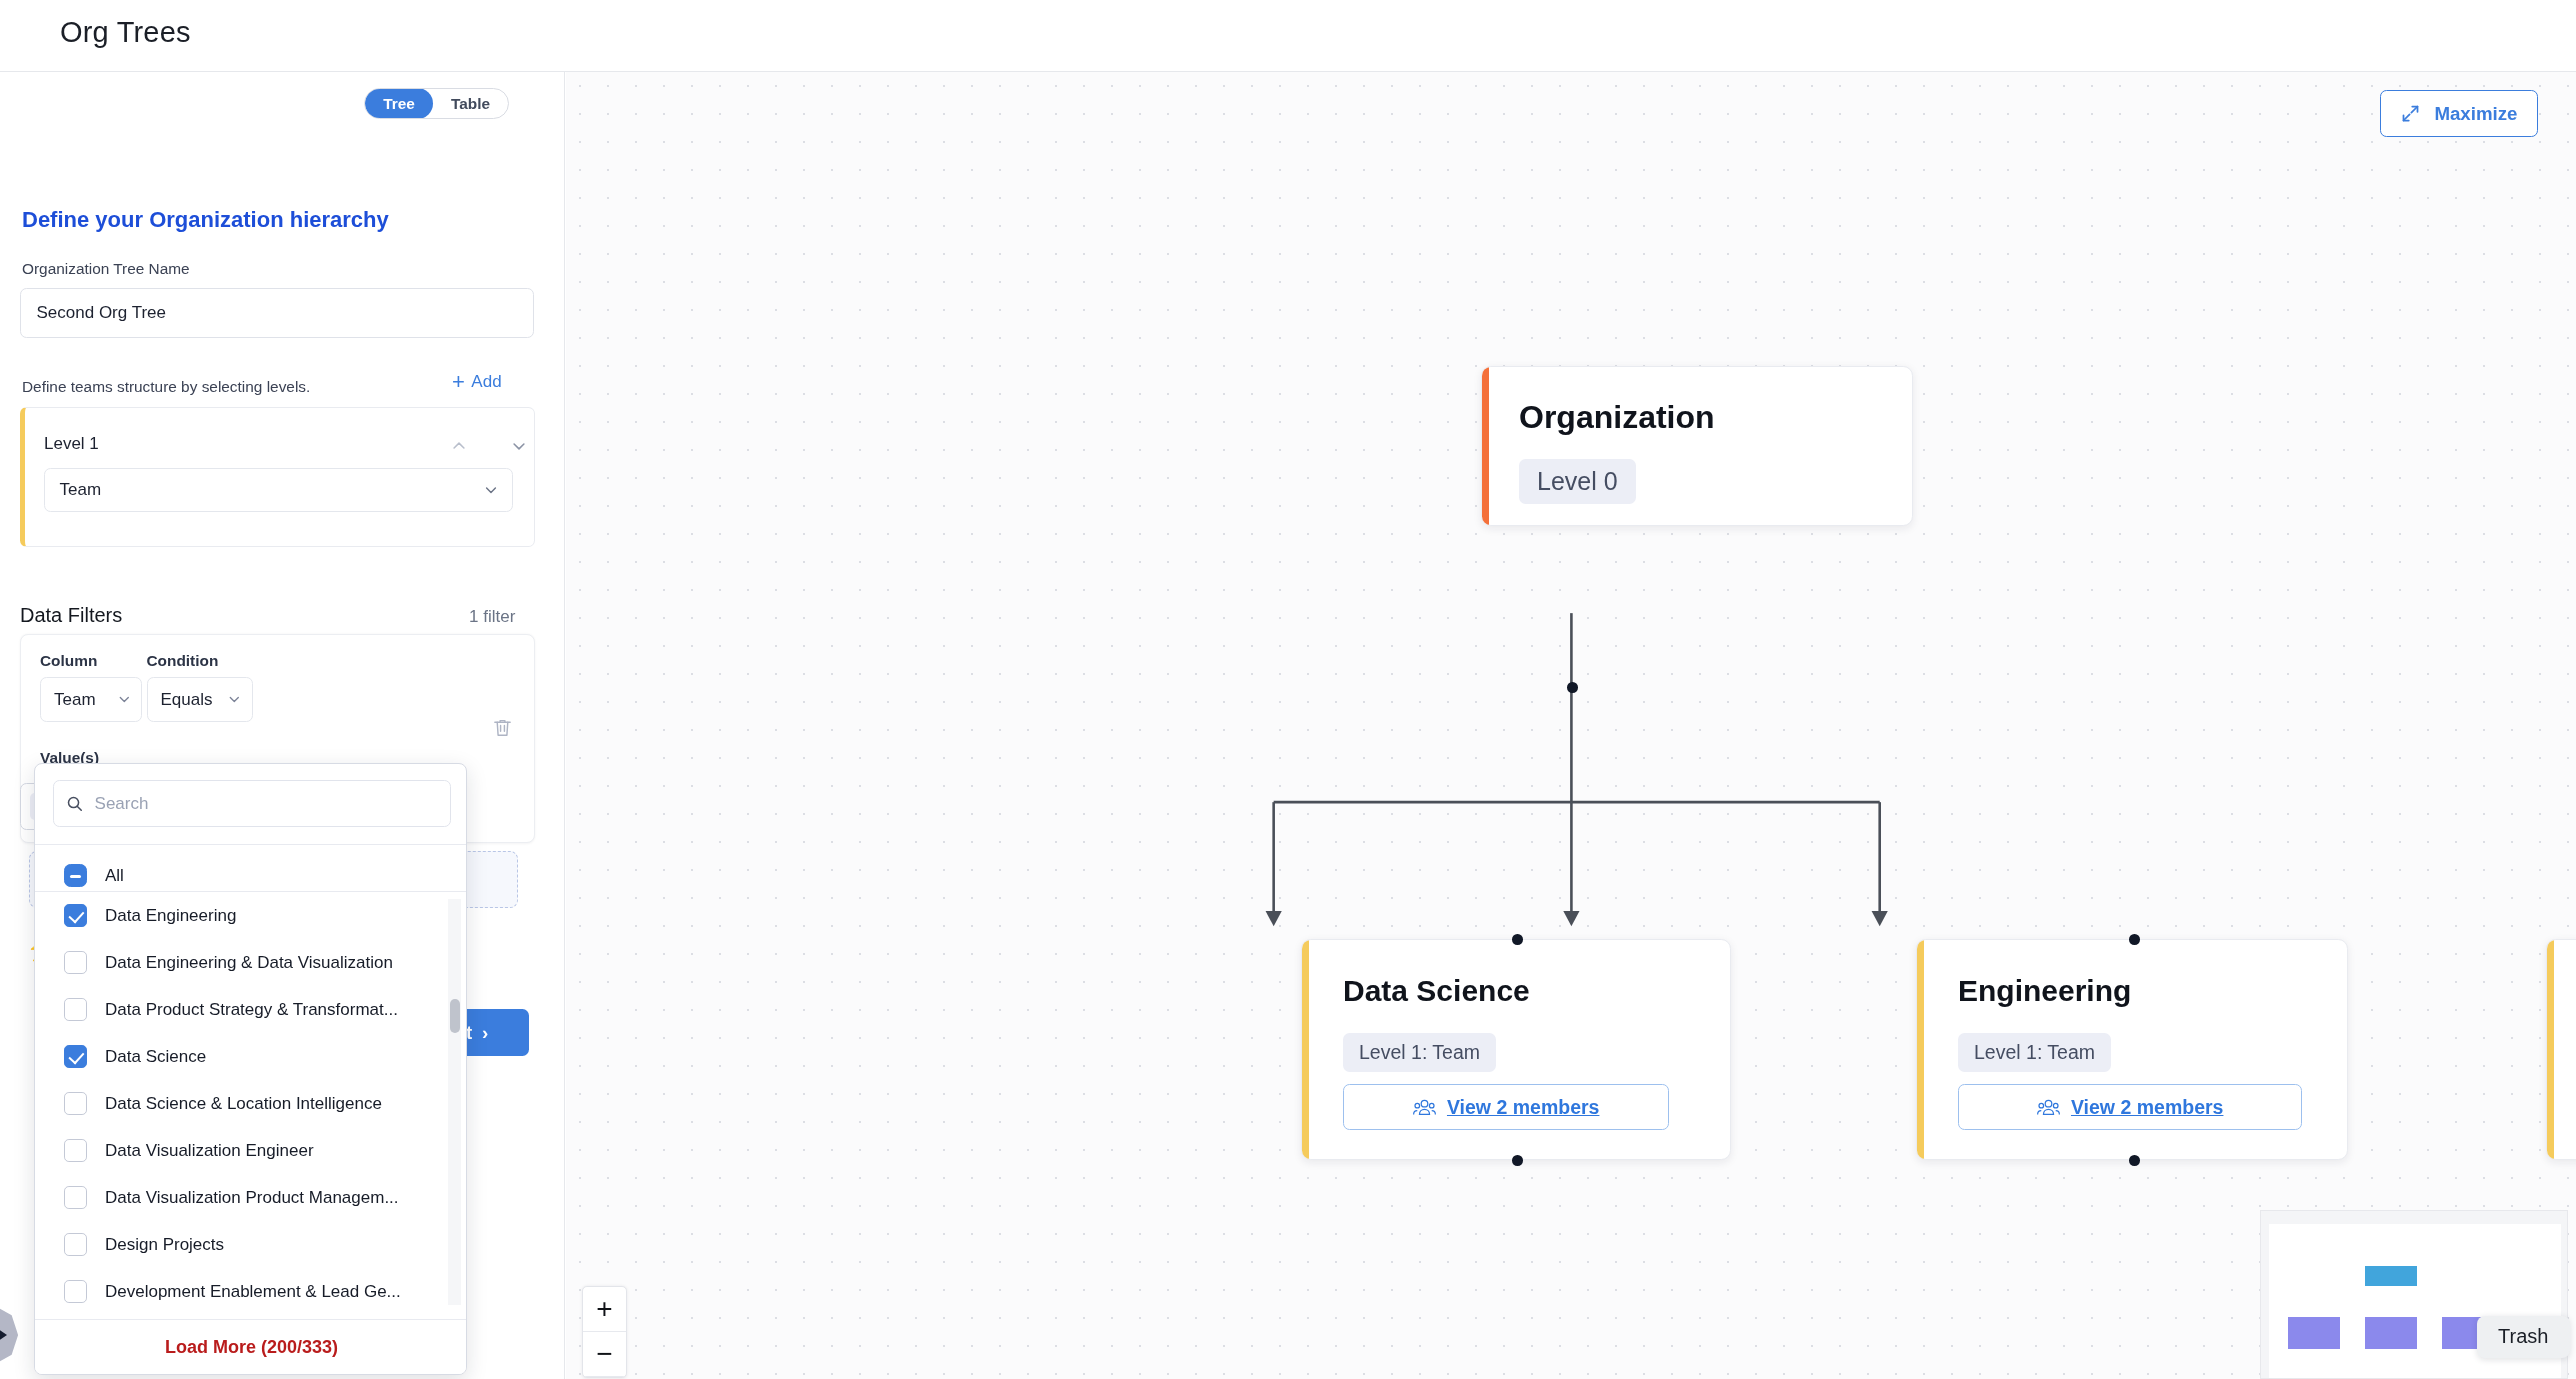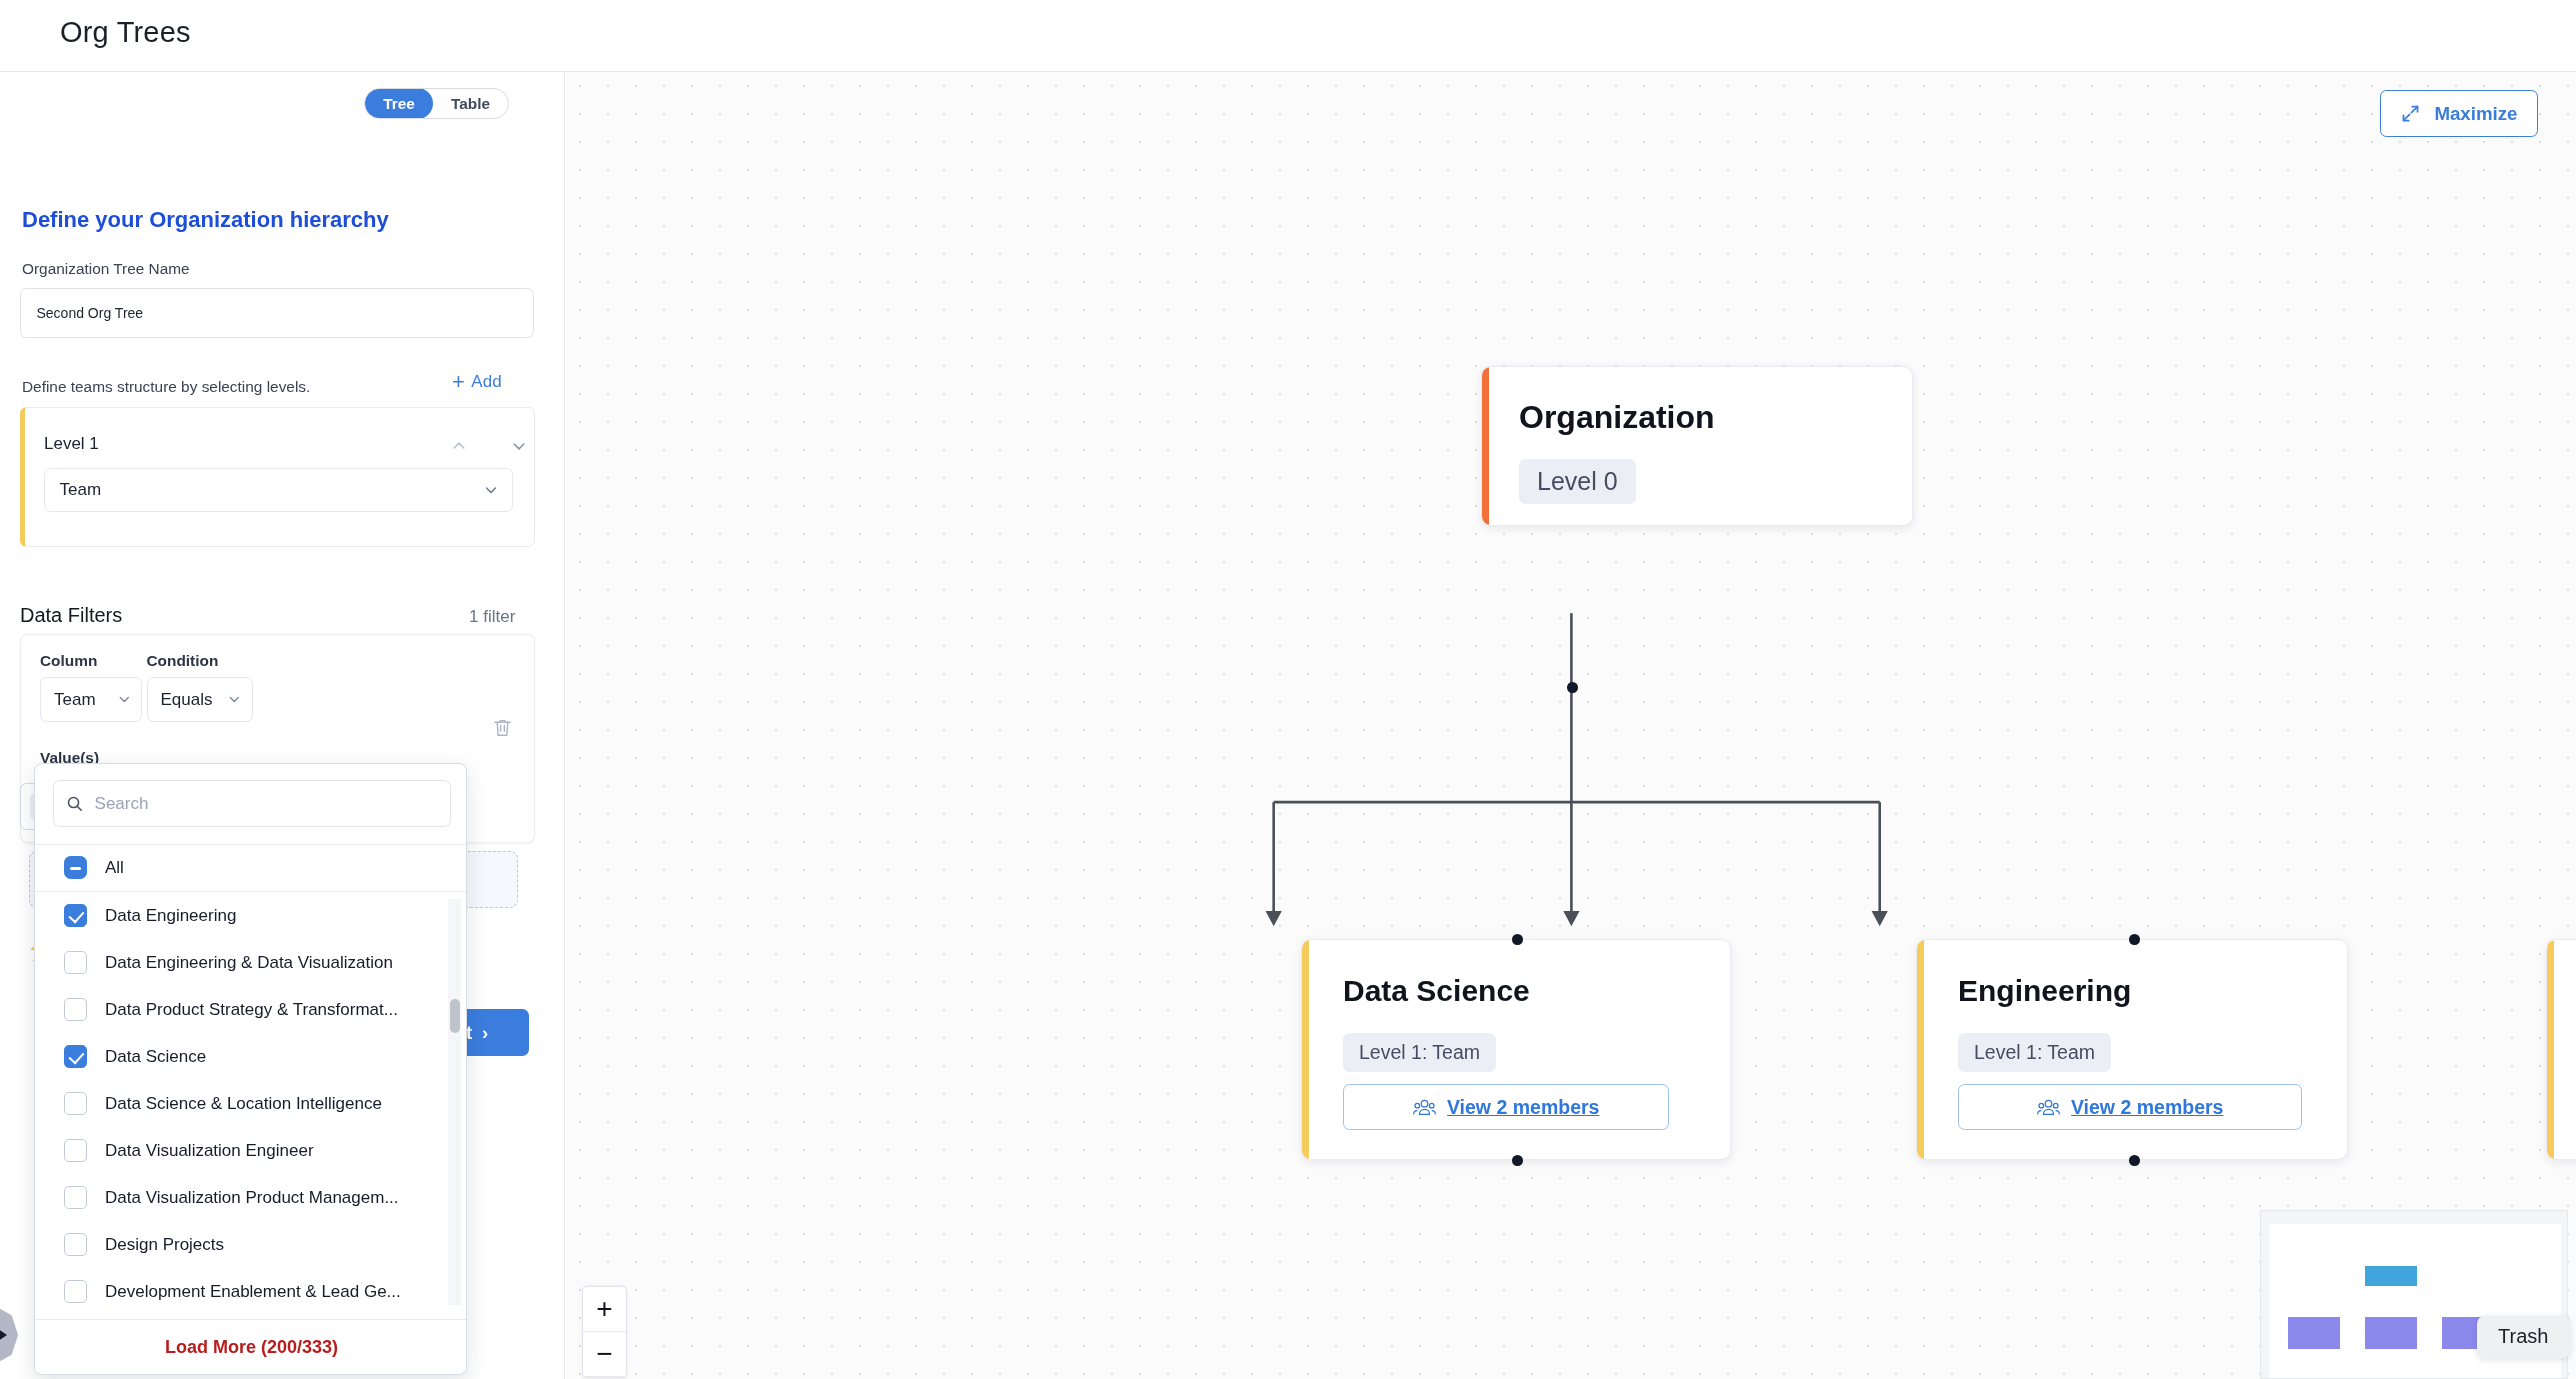--- a/index.html
+++ b/index.html
@@ -44,21 +44,21 @@
     position: absolute; left: 22px; top: 135px;
     font-size: 22px; font-weight: 700; color: #1d4ed8;
   }
   .field-label {
     font-size: 15.4px; color: #3b4254;
   }
   .lbl-treename { position: absolute; left: 22px; top: 188px; }
   .txt-input {
     position: absolute; left: 19.5px; top: 216px; width: 514px; height: 50px;
     border: 0.8px solid #dfe2e9; border-radius: 6.5px; background: #fff;
-    font-size: 14px; color: #1d2230; padding: 0 16px; outline: none;
+    font-size: 17px; color: #1d2230; padding: 0 16px; outline: none;
     font-family: "Liberation Sans", sans-serif;
   }
 
   .lbl-define { position: absolute; left: 22px; top: 306px; font-size: 15.4px; color: #3b4254; }
   .add-btn {
     position: absolute; left: 452px; top: 300px;
     display: flex; align-items: center; gap: 6.5px;
     color: #3b7ddd; font-size: 17px; font-weight: 500; cursor: pointer;
     background: none; border: none; font-family: "Liberation Sans", sans-serif;
   }
@@ -145,21 +145,21 @@
     border: none; outline: none; font-size: 17px; color: #20263a;
     font-family: "Liberation Sans", sans-serif; width: 341px; margin-left: 9.7px; background: transparent;
   }
   .dd-search::placeholder { color: #9aa2b4; }
   .dd-divider { position: absolute; left: 0; top: 80px; width: 433px; height: 0.8px; background: #e8eaf0; }
 
   .dd-row {
     display: flex; align-items: center; height: 47px; padding-left: 29px; gap: 18px;
     font-size: 17px; color: #171c28; cursor: pointer;
   }
-  .dd-all-wrap { position: absolute; left: 0; top: 80px; width: 433px; }
+  .dd-all-wrap { position: absolute; left: 0; top: 88px; width: 433px; }
   .dd-all-div { position: absolute; left: 0; top: 127px; width: 433px; height: 0.8px; background: #e8eaf0; }
   .dd-list {
     position: absolute; left: 0; top: 128px; width: 433px; height: 418px; overflow: hidden;
   }
   .cb {
     width: 23px; height: 23px; border: 1.2px solid #c4c9d6; border-radius: 4.9px;
     background: #fff; flex: 0 0 auto; position: relative;
   }
   .cb.checked { background: #3b7ddd; border-color: #3b7ddd; }
   .cb.checked::after {

